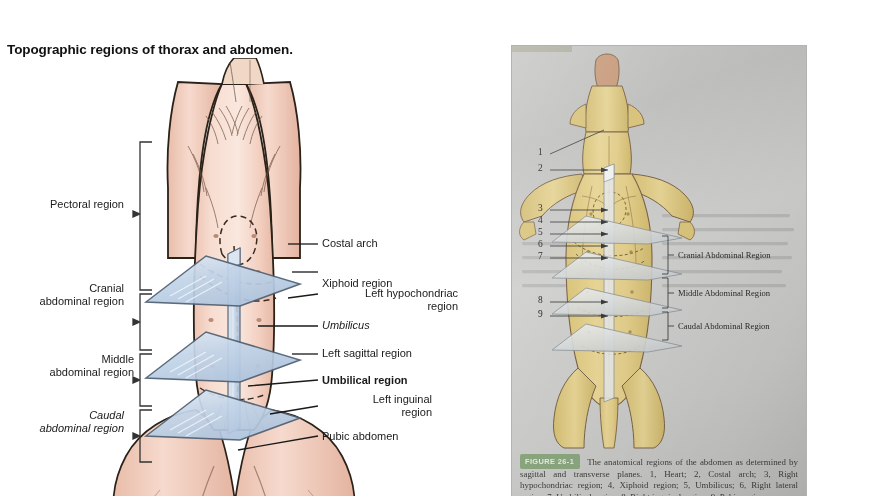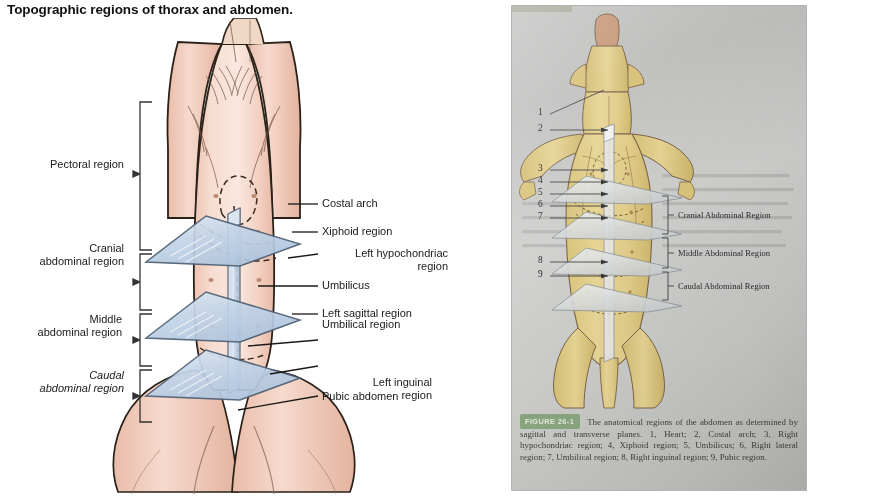--- a/index.html
+++ b/index.html
@@ -1,21 +1,21 @@
 <!DOCTYPE html>
 <html><head>
 <meta charset="utf-8">
 <style>
   html,body{margin:0;padding:0;}
   body{
     width:880px;height:496px;background:#ffffff;overflow:hidden;
     font-family:"Liberation Sans", sans-serif;
     position:relative;
   }
-  #root{position:absolute;inset:0;}
+  #root{position:absolute;inset:0;margin-top:40px;}
 
   
   .page-title{
     position:absolute;left:7px;top:2px;
     font-size:13.5px;font-weight:bold;color:#111;
     letter-spacing:-0.1px;white-space:nowrap;
   }
 
   
   .left-panel{position:absolute;left:0;top:18px;width:500px;height:478px;}
@@ -238,33 +238,33 @@
         <line x1="292" y1="296" x2="318" y2="296"></line>
         <line x1="248" y1="328" x2="318" y2="322"></line>
         <line x1="270" y1="356" x2="318" y2="348"></line>
         <line x1="238" y1="392" x2="318" y2="378"></line>
       </g>
     </svg>
 
     <div class="lbl left-side" style="left:18px;top:140px;width:106px;">Pectoral region</div>
     <div class="lbl left-side" style="left:14px;top:224px;width:110px;">Cranial
 abdominal region</div>
-    <div class="lbl left-side" style="left:12px;top:295px;width:110px;">Middle
+    <div class="lbl left-side" style="left:24px;top:295px;width:110px;">Middle
 abdominal region</div>
     <div class="lbl left-side" style="left:14px;top:351px;width:110px;font-style:italic;">Caudal
 abdominal region</div>
 
     <div class="lbl right-side" style="left:322px;top:179px;">Costal arch</div>
-    <div class="lbl right-side" style="left:322px;top:207px;">Xiphoid region</div>
-    <div class="lbl right-side" style="left:328px;top:229px;width:120px;">Left hypochondriac
+    <div class="lbl right-side" style="left:322px;top:219px;">Xiphoid region</div>
+    <div class="lbl right-side" style="left:338px;top:229px;width:120px;">Left hypochondriac
 region</div>
-    <div class="lbl right-side" style="left:322px;top:261px;">Umbilicus</div>
+    <div class="lbl right-side" style="left:322px;top:261px;font-style:italic;">Umbilicus</div>
     <div class="lbl right-side" style="left:322px;top:289px;">Left sagittal region</div>
-    <div class="lbl right-side" style="left:322px;top:300px;">Umbilical region</div>
-    <div class="lbl right-side" style="left:322px;top:358px;width:110px;">Left inguinal
+    <div class="lbl right-side" style="left:322px;top:316px;font-weight:bold;">Umbilical region</div>
+    <div class="lbl right-side" style="left:322px;top:335px;width:110px;">Left inguinal
 region</div>
     <div class="lbl right-side" style="left:322px;top:372px;">Pubic abdomen</div>
   </div>
 
   <div class="book-panel">
     <div class="book-topstrip"></div>
 
     <div class="book-figure">
       <svg width="294" height="404" viewBox="0 0 294 404" xmlns="http://www.w3.org/2000/svg">
         <defs>

